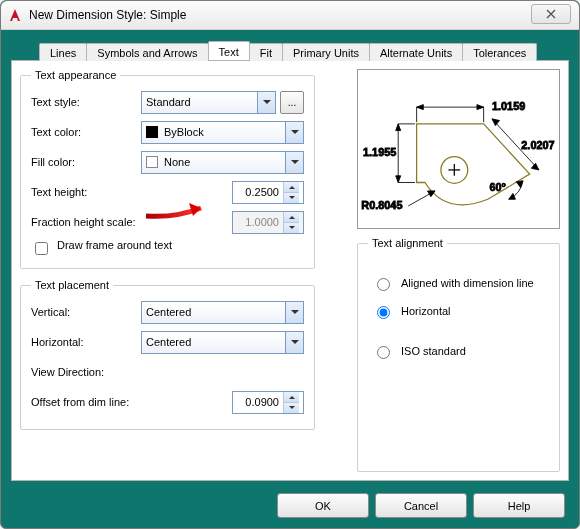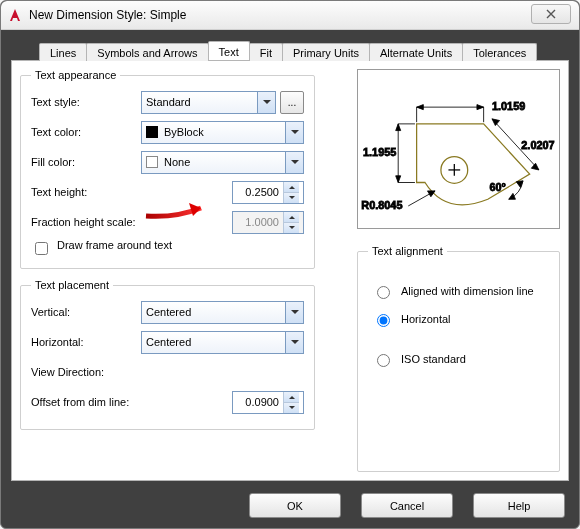--- a/index.html
+++ b/index.html
@@ -1,28 +1,28 @@
 <!DOCTYPE html>
 <html><head>
 <meta charset="utf-8">
 <style>
   html,body{margin:0;padding:0;font-family:"Segoe UI",Tahoma,sans-serif;font-size:11px;color:#000;background:#fff;}
-  .window{width:580px;height:529px;border:1px solid #7a7a7a;border-radius:6px;background:#404040;box-sizing:border-box;position:relative;box-shadow:0 0 8px rgba(0,0,0,0.15);}
+  .window{width:580px;height:529px;border:1px solid #7a7a7a;border-radius:6px;background:#0f766e;box-sizing:border-box;position:relative;box-shadow:0 0 8px rgba(0,0,0,0.15);}
   .titlebar{height:28px;background:linear-gradient(#fdfdfd,#e9e9e9);border-bottom:1px solid #d0d0d0;border-radius:6px 6px 0 0;display:flex;align-items:center;padding:0 6px;}
   .app-icon{width:16px;height:16px;margin-right:6px;position:relative;}
   .app-icon svg{width:16px;height:16px;}
   .title-text{font-size:12px;}
   .win-close{position:absolute;right:8px;top:3px;width:38px;height:18px;border:1px solid #b0b0b0;border-radius:3px;background:linear-gradient(#f7f7f7,#e5e5e5);display:flex;align-items:center;justify-content:center;font-size:10px;color:#555;}
   .body{padding:8px 10px 10px 10px;}
   .tabs{display:flex;align-items:flex-end;height:22px;position:relative;border-bottom:1px solid #b5b5b5;padding-left:28px;}
   .tab{padding:3px 10px 2px 10px;border:1px solid #b5b5b5;border-bottom:none;background:#f0f0f0;margin-right:-1px;font-size:11px;border-radius:2px 2px 0 0;position:relative;top:1px;cursor:default;}
   .tab.active{background:#fff;top:0;padding-top:4px;z-index:2;}
   .panel{background:#fff;border:1px solid #b5b5b5;border-top:none;padding:8px;height:420px;box-sizing:border-box;display:flex;gap:10px;}
   .left-col{width:295px;display:flex;flex-direction:column;gap:10px;}
-  .right-col{flex:1;display:flex;flex-direction:column;gap:16px;padding-left:32px;}
+  .right-col{flex:1;display:flex;flex-direction:column;gap:8px;padding-left:32px;}
   fieldset{border:1px solid #cfcfcf;border-radius:2px;padding:8px 10px 10px 10px;margin:0;}
   legend{font-size:11px;padding:0 4px;color:#000;}
   .row{display:flex;align-items:center;height:26px;margin-bottom:4px;}
   .row .lbl{width:110px;}
   .row.narrow .lbl{width:130px;}
   select,.combo{flex:1;height:21px;border:1px solid #7a9ac0;background:linear-gradient(#fff,#eef3fa);font-size:11px;padding:0 2px;appearance:none;position:relative;}
   .combo{display:flex;align-items:center;padding-left:4px;}
   .combo .dd{position:absolute;right:0;top:0;bottom:0;width:17px;border-left:1px solid #7a9ac0;background:linear-gradient(#eaf1fb,#cfe0f5);display:flex;align-items:center;justify-content:center;}
   .combo .dd:after{content:"";border:4px solid transparent;border-top-color:#333;margin-top:3px;}
   .swatch{width:10px;height:10px;background:#000;margin-right:6px;border:1px solid #000;}
@@ -36,21 +36,21 @@
   .spin .arrows div:first-child{border-bottom:1px solid #b8c8dc;}
   .spin .arrows div:after{content:"";border:3px solid transparent;}
   .spin .arrows div:first-child:after{border-bottom-color:#333;margin-bottom:2px;}
   .spin .arrows div:last-child:after{border-top-color:#333;margin-top:2px;}
   .chk{display:flex;align-items:flex-start;gap:6px;margin-top:4px;}
   .chk input{width:13px;height:13px;}
   .preview{border:1px solid #9a9a9a;background:#fff;height:160px;box-sizing:border-box;}
   .radio-row{display:flex;align-items:center;gap:8px;height:28px;padding-left:4px;}
   .radio-row input{width:13px;height:13px;}
   .arrow-callout{position:absolute;left:140px;top:195px;pointer-events:none;}
-  .footer{position:absolute;bottom:10px;right:14px;display:flex;gap:20px;}
+  .footer{position:absolute;bottom:10px;right:14px;display:flex;gap:6px;}
   .btn{min-width:74px;height:23px;border:1px solid #8a8a8a;border-radius:3px;background:linear-gradient(#fdfdfd,#e4e4e4);font-size:11px;display:flex;align-items:center;justify-content:center;padding:0 8px;}
 </style>
 </head>
 <body>
 
 <div class="window">
   <div class="titlebar">
     <span class="app-icon">
       <svg viewBox="0 0 16 16">
           <path d="M3 14 L8 2 L13 14 L11 14 L10 11 L6 11 L5 14 Z" fill="#c8102e"></path>

